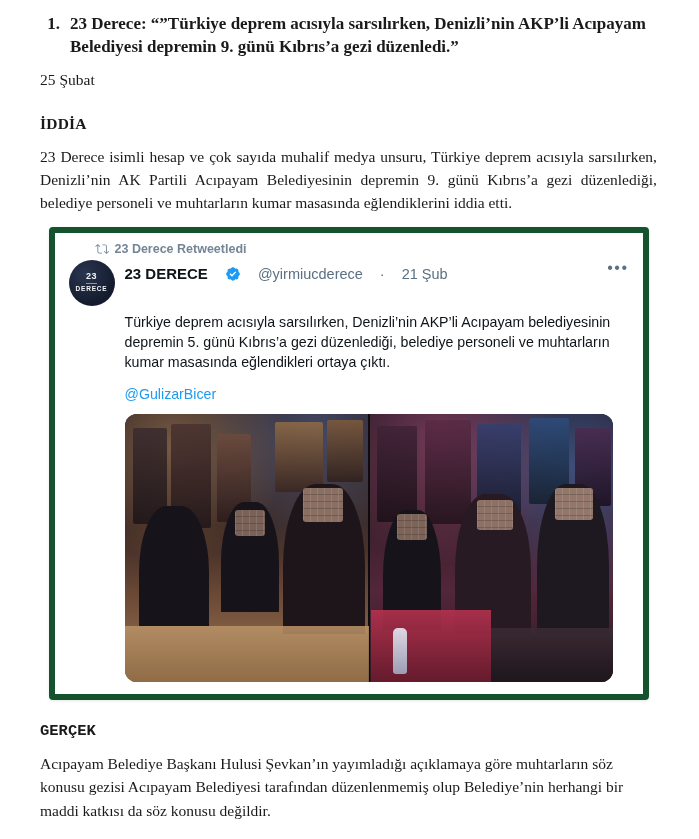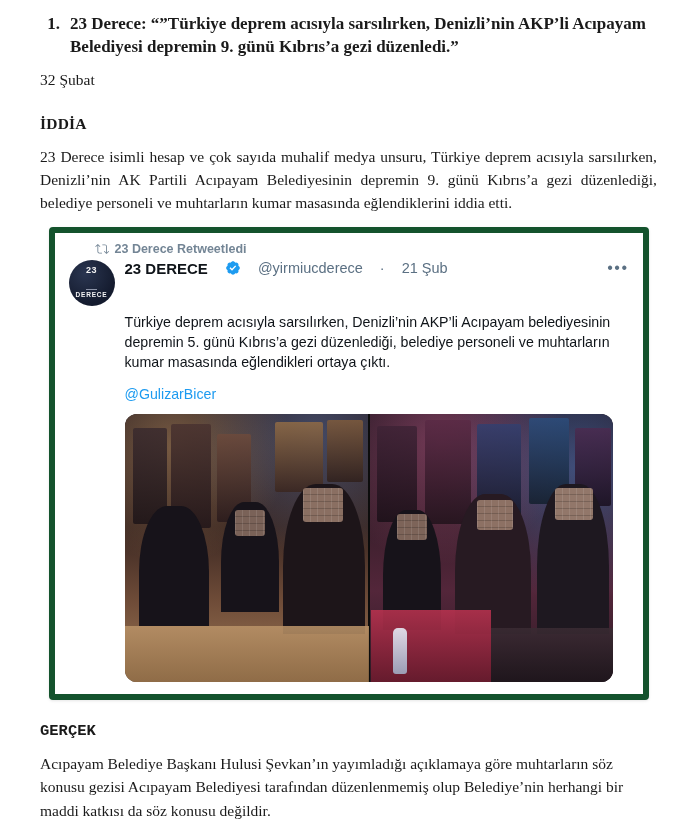--- a/index.html
+++ b/index.html
@@ -112,31 +112,31 @@
     align-items: center;
     justify-content: center;
     color: #f4f4f4;
     line-height: 1;
   }
   .avatar .a1 {
     font-size: 9px;
     font-weight: bold;
     letter-spacing: .5px;
     border-bottom: 1px solid #8d94a8;
-    padding-bottom: 14px;
+    padding-bottom: 2px;
   }
   .avatar .a2 {
     font-size: 6.5px;
     font-weight: bold;
     letter-spacing: .8px;
     margin-top: 2px;
   }
   .name-row {
     display: flex;
-    align-items: flex-start;
+    align-items: flex-end;
     gap: 17px;
     flex: 1;
     min-width: 0;
   }
   .display-name {
     font-size: 15px;
     font-weight: bold;
     color: #0f1419;
   }
   .verified {
@@ -249,21 +249,21 @@
 </head>
 <body>
 
 <div class="page">
 
   <div class="headline-row">
     <div class="headline-num">1.</div>
     <div class="headline-text">23 Derece: “”Türkiye deprem acısıyla sarsılırken, Denizli’nin AKP’li Acıpayam Belediyesi depremin 9. günü Kıbrıs’a gezi düzenledi.”</div>
   </div>
 
-  <div class="date-line">32 Şubat</div>
+  <div class="date-line">25 Şubat</div>
 
   <div class="section-label">İDDİA</div>
 
   <div class="body-para">23 Derece isimli hesap ve çok sayıda muhalif medya unsuru, Türkiye deprem acısıyla sarsılırken, Denizli’nin AK Partili Acıpayam Belediyesinin depremin 9. günü Kıbrıs’a gezi düzenlediği, belediye personeli ve muhtarların kumar masasında eğlendiklerini iddia etti.</div>
 
   <div class="tweet-wrap">
     <div class="tweet-card">
 
       <div class="retweet-line">
         <span class="retweet-icon">

